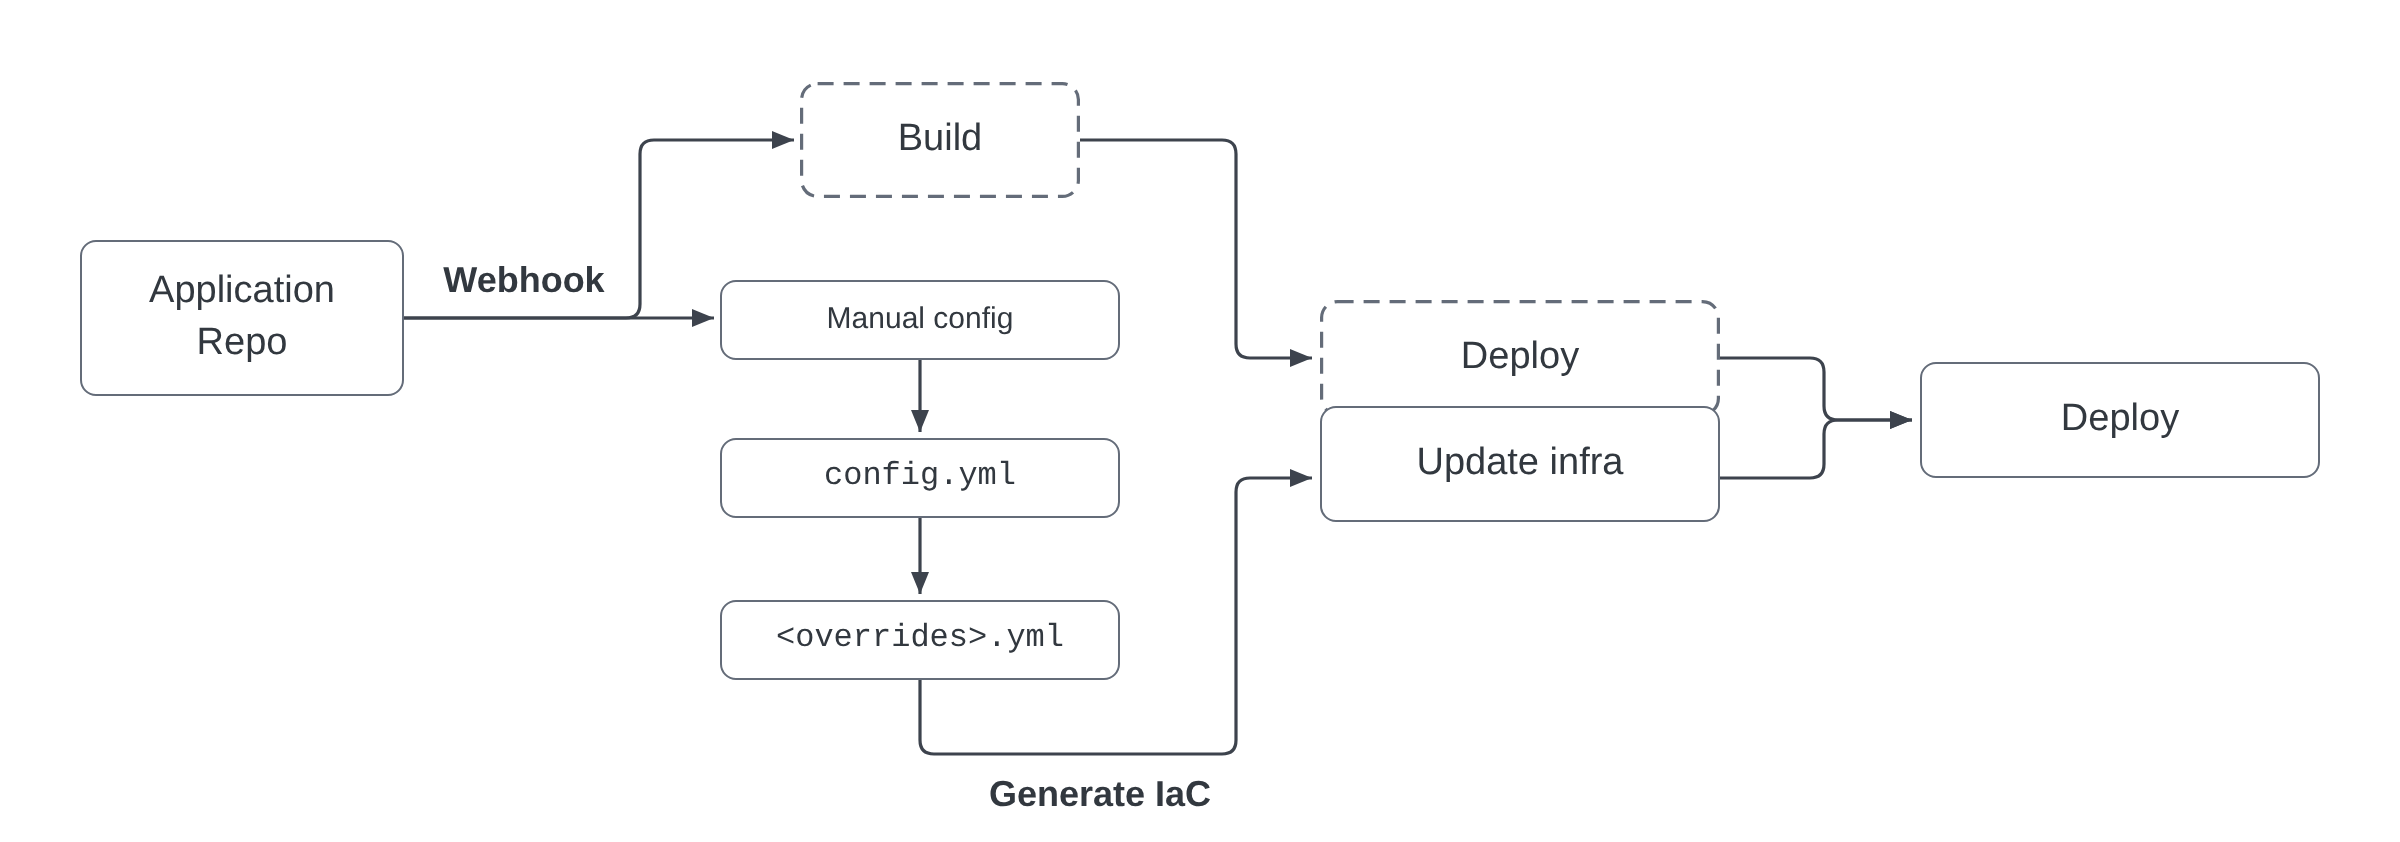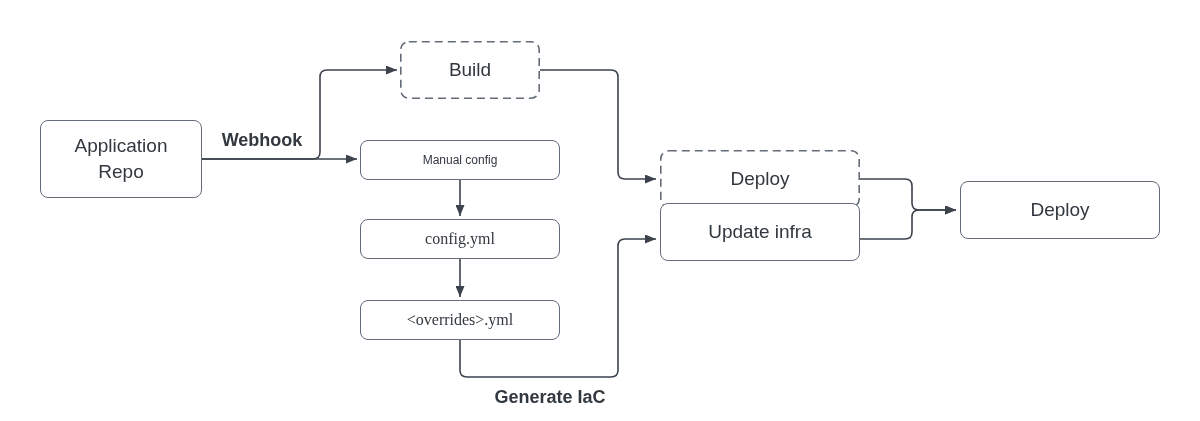--- a/index.html
+++ b/index.html
@@ -44,23 +44,23 @@
     justify-content: center;
     text-align: center;
     color: var(--text, #32383f);
     line-height: 1.35;
   }
   .box.dashed {
     border: none;          
     background: transparent;
   }
   .fs19 { font-size: 19px; }
-  .fs15 { font-size: 12px; }
+  .fs15 { font-size: 15px; }
   .fs16 { font-size: 16px; }
-  .mono { font-family: Liberation Serif, serif; }
+  .mono { font-family: Liberation Mono, monospace; }
   .wrap-narrow { padding: 0 26px; }
   .edge-label {
     position: absolute;
     font-weight: bold;
     font-size: 18px;
     color: var(--text, #32383f);
     background: #ffffff;
     text-align: center;
     line-height: 18px;
   }

